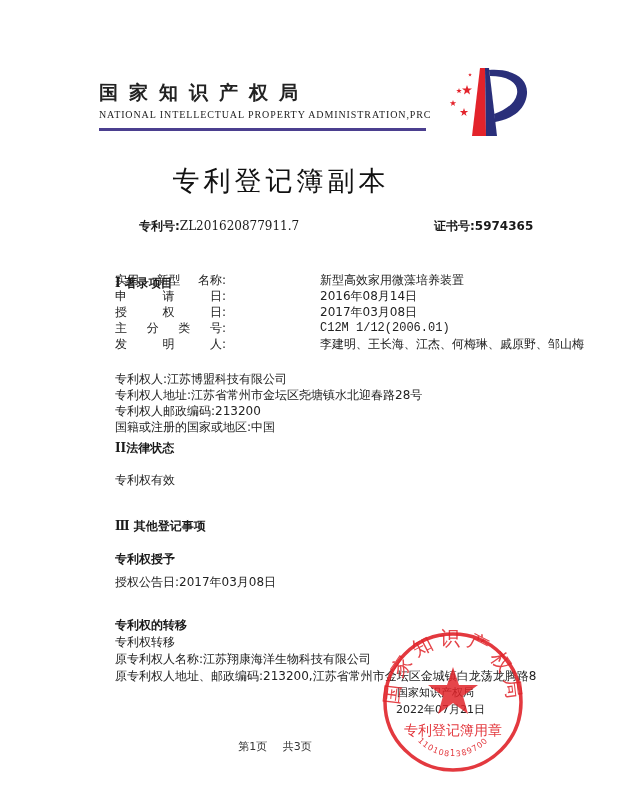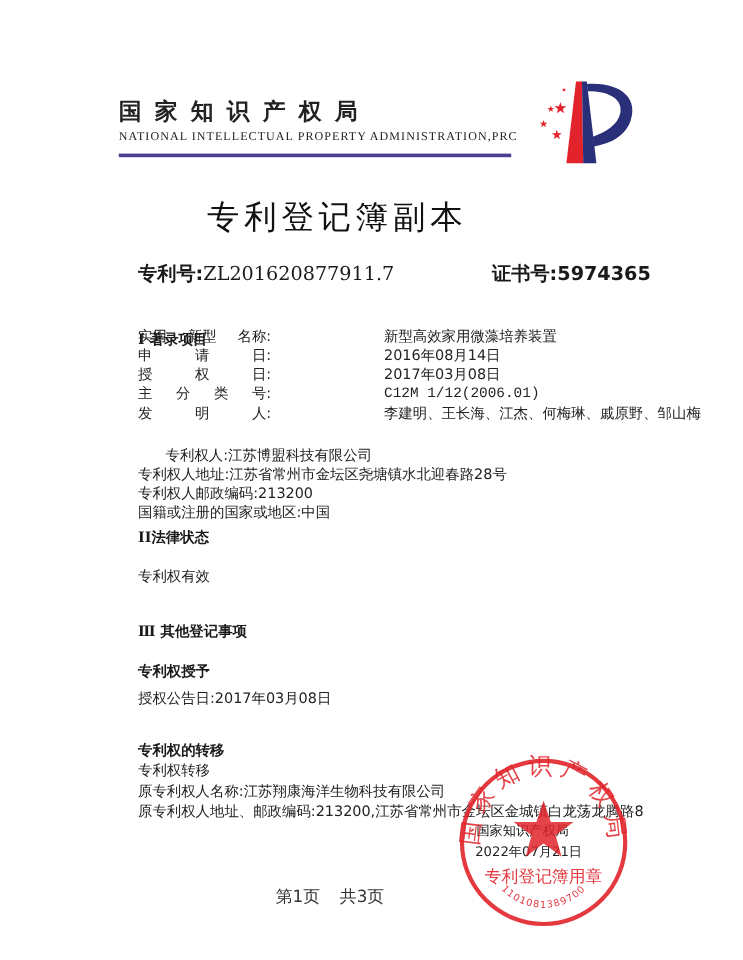--- a/index.html
+++ b/index.html
@@ -15,30 +15,30 @@
     .org-en {
       left: 99px; top: 109px; font-size: 10px; letter-spacing: 0.9px; color: #222;
       font-family: "Liberation Serif", serif; white-space: nowrap;
     }
     .org-rule { left: 99px; top: 128px; width: 327px; height: 3px; background: #4b3f8f; }
     .logo { left: 445px; top: 60px; width: 90px; height: 82px; }
     .doc-title {
       left: 0; width: 562px; top: 163px; text-align: center; font-size: 27px; letter-spacing: 4px;
       font-family: "DejaVu Sans", sans-serif; color: #111;
     }
-    .meta { top: 218px; font-size: 16px; font-weight: bold; font-family: "DejaVu Sans", sans-serif; }
+    .meta { top: 218px; font-size: 12px; font-weight: bold; font-family: "DejaVu Sans", sans-serif; margin-left: 24px; }
     .meta-left { left: 115px; }
     .meta-right { left: 410px; }
     .section-h { left: 115px; font-size: 12px; font-weight: bold; font-family: "DejaVu Serif", serif; }
     .line { left: 115px; font-size: 12px; font-family: "DejaVu Sans", sans-serif; color: #222; white-space: nowrap; }
     .biblio { left: 115px; top: 272px; font-size: 12px; font-family: "DejaVu Sans", sans-serif; color: #222; }
     .biblio .row { display: flex; height: 16px; line-height: 16px; gap: 40px; }
     .biblio .lbl { width: 111px; display: flex; justify-content: space-between; padding-right: 0; }
     .biblio .val { white-space: nowrap; }
-    .footer { left: 0; width: 550px; top: 739px; text-align: center; font-size: 14px; font-family: "DejaVu Sans", sans-serif; color: #333; word-spacing: 12px; }
+    .footer { left: 0; width: 550px; top: 739px; text-align: center; font-size: 11px; font-family: "DejaVu Sans", sans-serif; color: #333; word-spacing: 12px; }
     .seal { left: 378px; top: 627px; width: 150px; height: 150px; }
     .seal-text { font-family: "DejaVu Sans", sans-serif; }
     .seal-overlay { position: absolute; font-family: "DejaVu Sans", sans-serif; white-space: nowrap; }
   </style>
 </head>
 <body>
 
 <div class="abs org-cn">国家知识产权局</div>
 <div class="abs org-en">NATIONAL INTELLECTUAL PROPERTY ADMINISTRATION,PRC</div>
 <div class="abs org-rule"></div>
@@ -114,21 +114,21 @@
     <div class="lbl">
       <span>发</span>
       <span>明</span>
       <span>人:</span>
     </div>
     <div style="width:14px"></div>
     <div class="val">李建明、王长海、江杰、何梅琳、戚原野、邹山梅</div>
   </div>
 </div>
 
-<div class="abs line" style="top:371px;margin-left:23px;">专利权人:江苏博盟科技有限公司</div>
+<div class="abs line" style="top:371px;">专利权人:江苏博盟科技有限公司</div>
 <div class="abs line" style="top:387px;">专利权人地址:江苏省常州市金坛区尧塘镇水北迎春路28号</div>
 <div class="abs line" style="top:403px;">专利权人邮政编码:213200</div>
 <div class="abs line" style="top:419px;">国籍或注册的国家或地区:中国</div>
 
 <div class="abs section-h" style="top:440px;">II法律状态</div>
 <div class="abs line" style="top:472px;">专利权有效</div>
 
 <div class="abs section-h" style="top:518px;">Ⅲ 其他登记事项</div>
 <div class="abs section-h" style="top:551px;">专利权授予</div>
 <div class="abs line" style="top:574px;">授权公告日:2017年03月08日</div>

